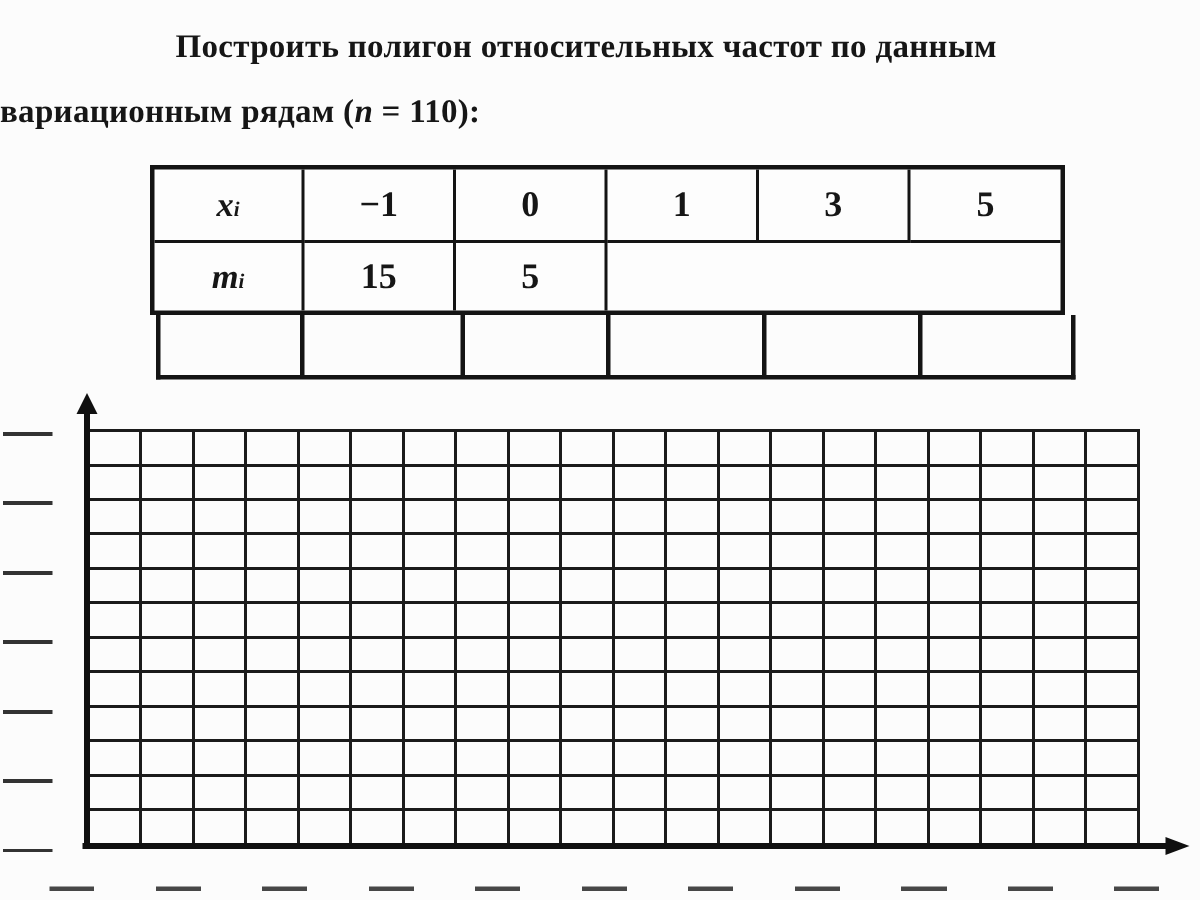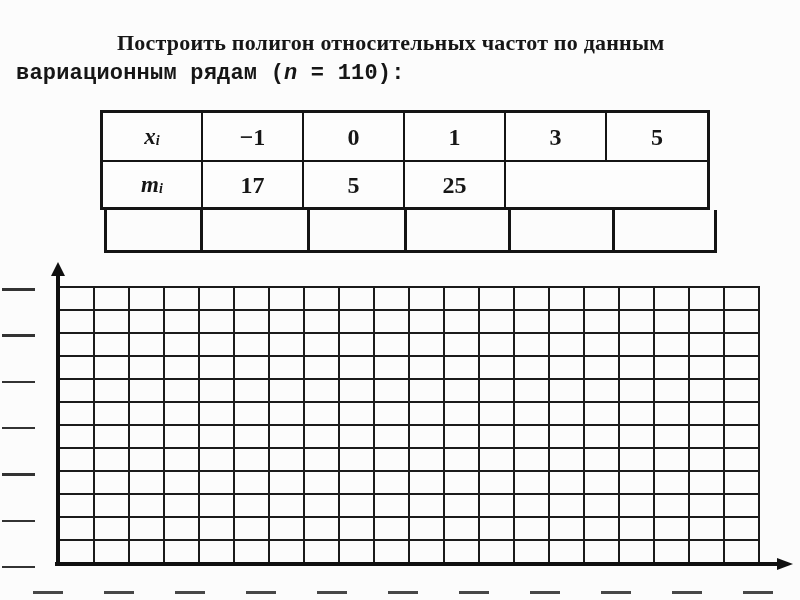--- a/index.html
+++ b/index.html
@@ -5,22 +5,22 @@
   html,body { margin:0; padding:0; }
   body {
     width:800px; height:600px; position:relative; overflow:hidden;
     background:#fcfcfc; color:#161616;
     font-family:"Liberation Serif", "DejaVu Serif", serif;
   }
   .page { position:absolute; inset:0; }
 
   
   .title-line { position:absolute; font-size:22px; font-weight:bold; white-space:nowrap; letter-spacing:0.2px; }
-  .title-line.l1 { left:117px; top:30px; }
-  .title-line.l2 { left:16px;  top:61px;font-family:Liberation Mono, monospace; }
+  .title-line.l1 { left:117px; top:18px; }
+  .title-line.l2 { left:0;  top:61px; }
   .title-line i { font-style:italic; }
 
   
   .freq-table {
     position:absolute; left:100px; top:110px;
     border:3px solid #141414; background:#fdfdfd;
     display:grid;
     grid-template-columns:100px 101px 101px 101px 101px 100px;
     grid-template-rows:49px 45px;
   }
@@ -94,23 +94,22 @@
     <div class="cell">−1</div>
     <div class="cell">0</div>
     <div class="cell">1</div>
     <div class="cell">3</div>
     <div class="cell c-last">5</div>
 
     <div class="cell hdr r-last">
         <span>m</span>
         <sub>i</sub>
       </div>
-    <div class="cell r-last">17</div>
+    <div class="cell r-last">15</div>
     <div class="cell r-last">5</div>
-    <div class="cell r-last">25</div>
   </div>
 
   <div class="answer-row">
     <div class="acell" style="width:96px"></div>
     <div class="acell" style="width:107px"></div>
     <div class="acell" style="width:97px"></div>
     <div class="acell" style="width:104px"></div>
     <div class="acell" style="width:104px"></div>
     <div class="acell"></div>
   </div>

